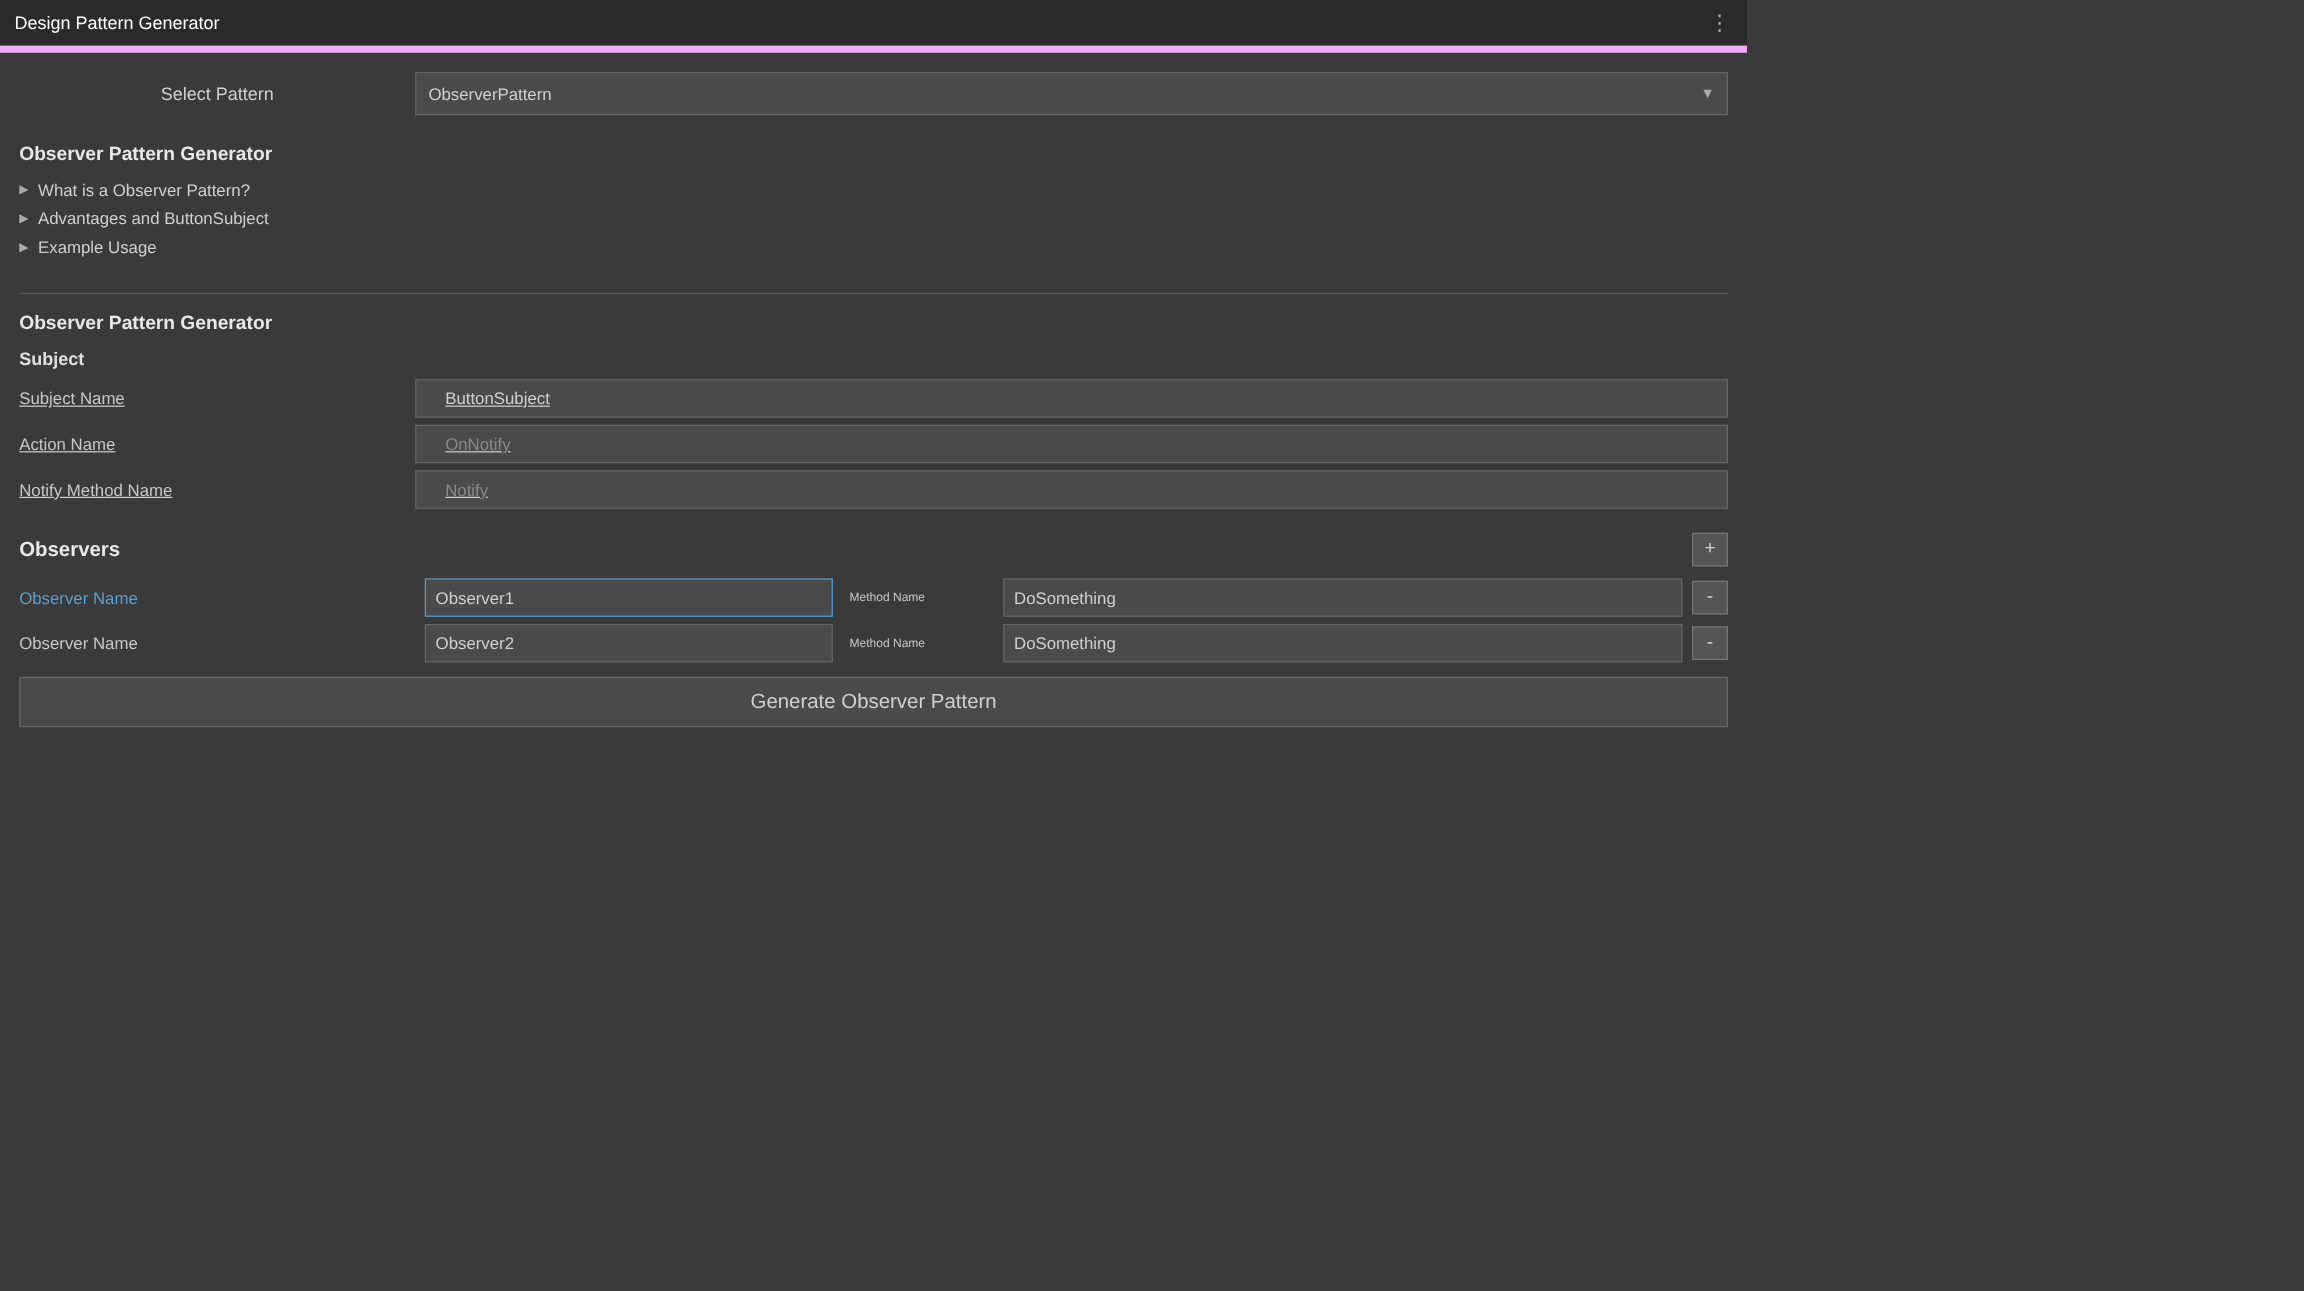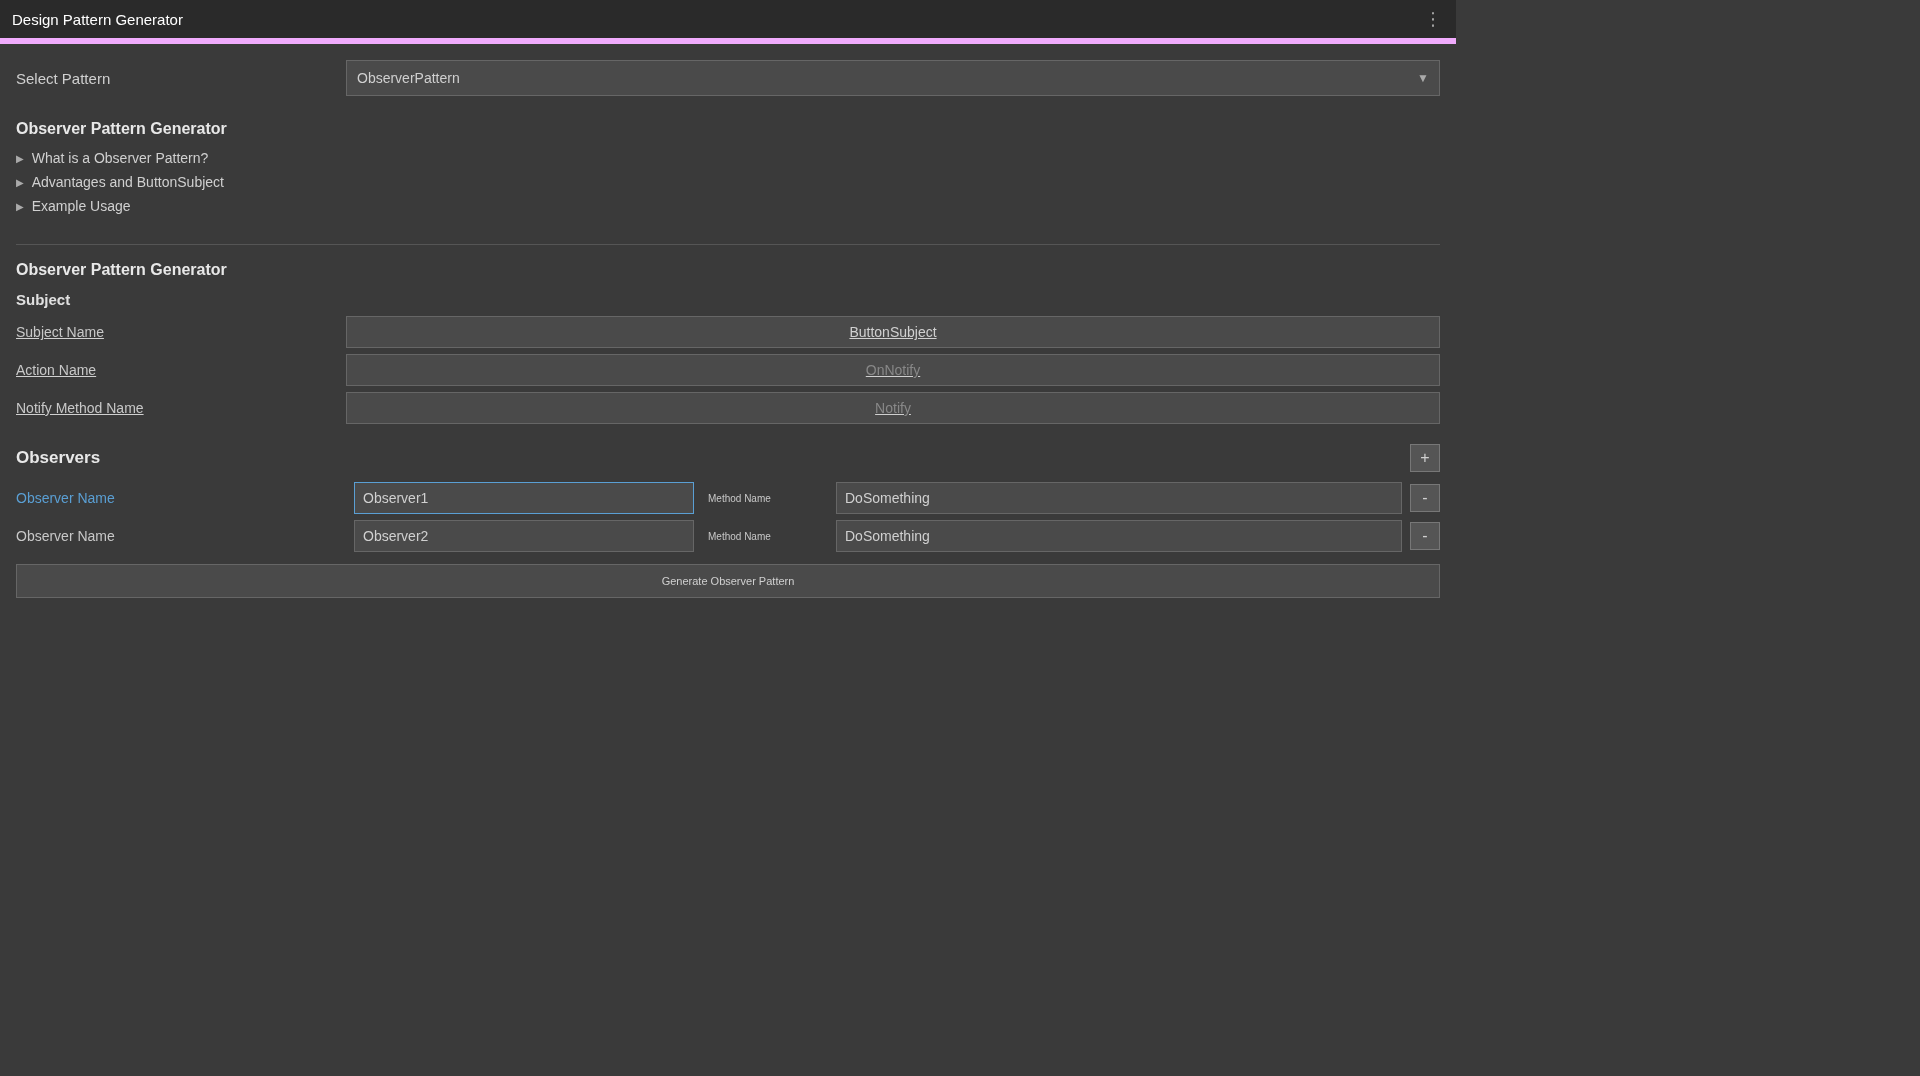--- a/index.html
+++ b/index.html
@@ -50,20 +50,21 @@
       display: flex;
       align-items: center;
       margin-bottom: 24px;
     }
 
     .select-pattern-label {
       color: #d0d0d0;
       font-size: 15px;
       width: 330px;
       flex-shrink: 0;
+      text-align: center;
     }
 
     .pattern-dropdown {
       flex: 1;
       background-color: #4a4a4a;
       border: 1px solid #666;
       color: #d0d0d0;
       font-size: 14px;
       padding: 6px 10px;
       display: flex;
@@ -128,24 +129,23 @@
       color: #c8c8c8;
       font-size: 14px;
     }
 
     .form-input {
       flex: 1;
       background-color: #4a4a4a;
       border: 1px solid #666;
       color: #d0d0d0;
       font-size: 14px;
-      padding: 5px 12px;
+      padding: 5px 24px;
       height: 32px;
       outline: none;
-      text-align: center;
     }
 
     .form-input::placeholder {
       color: #888;
     }
 
     .observers-header {
       display: flex;
       align-items: center;
       justify-content: space-between;
@@ -236,21 +236,21 @@
       cursor: pointer;
       flex-shrink: 0;
     }
 
     .generate-button {
       display: block;
       width: 100%;
       background-color: #4a4a4a;
       border: 1px solid #666;
       color: #d0d0d0;
-      font-size: 11px;
+      font-size: 17px;
       padding: 10px;
       text-align: center;
       cursor: pointer;
       margin-top: 12px;
     }
 
     .divider {
       height: 1px;
       background-color: #555;
       margin: 16px 0;

